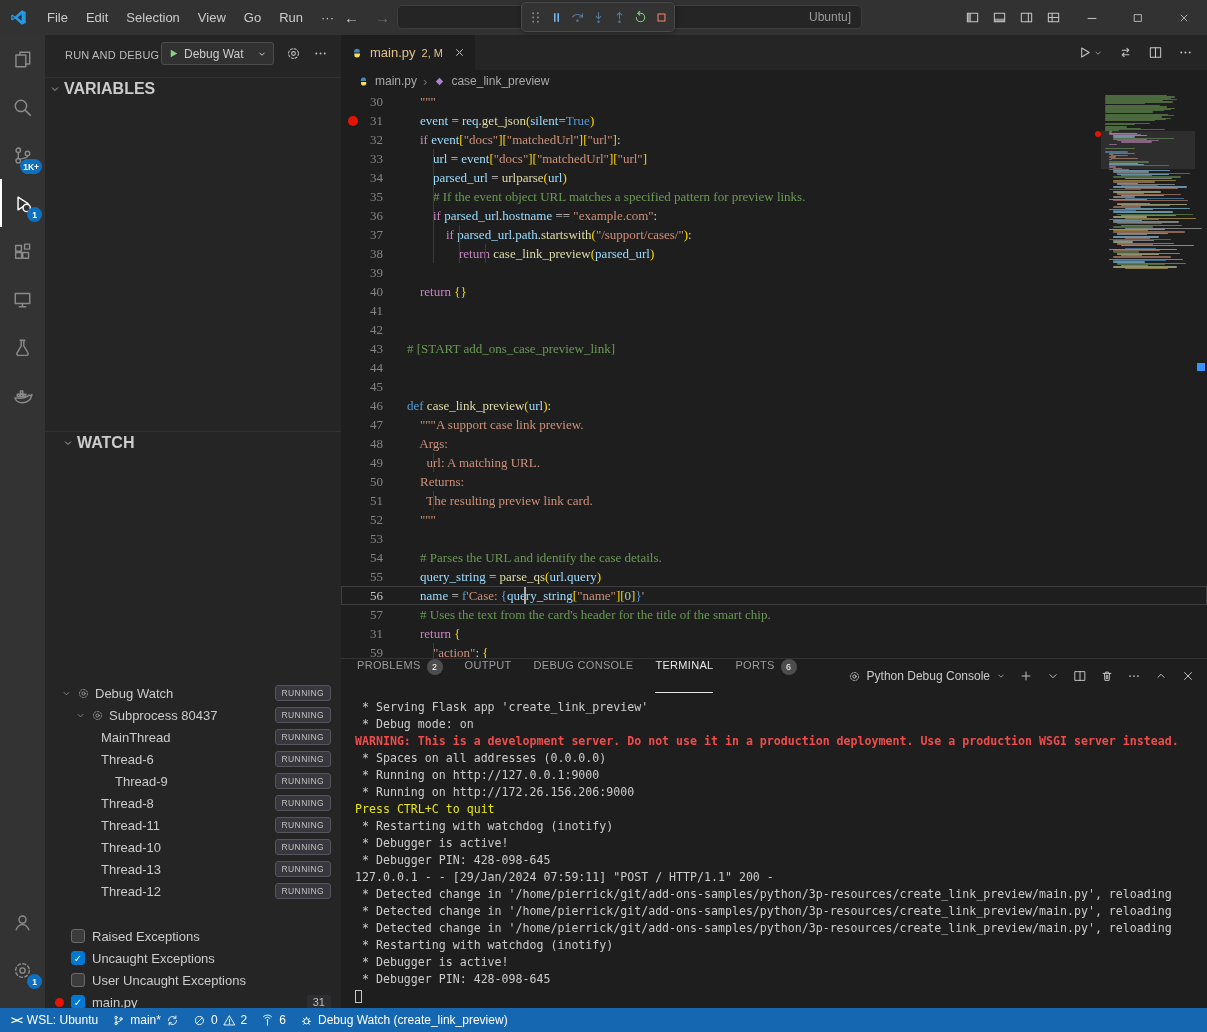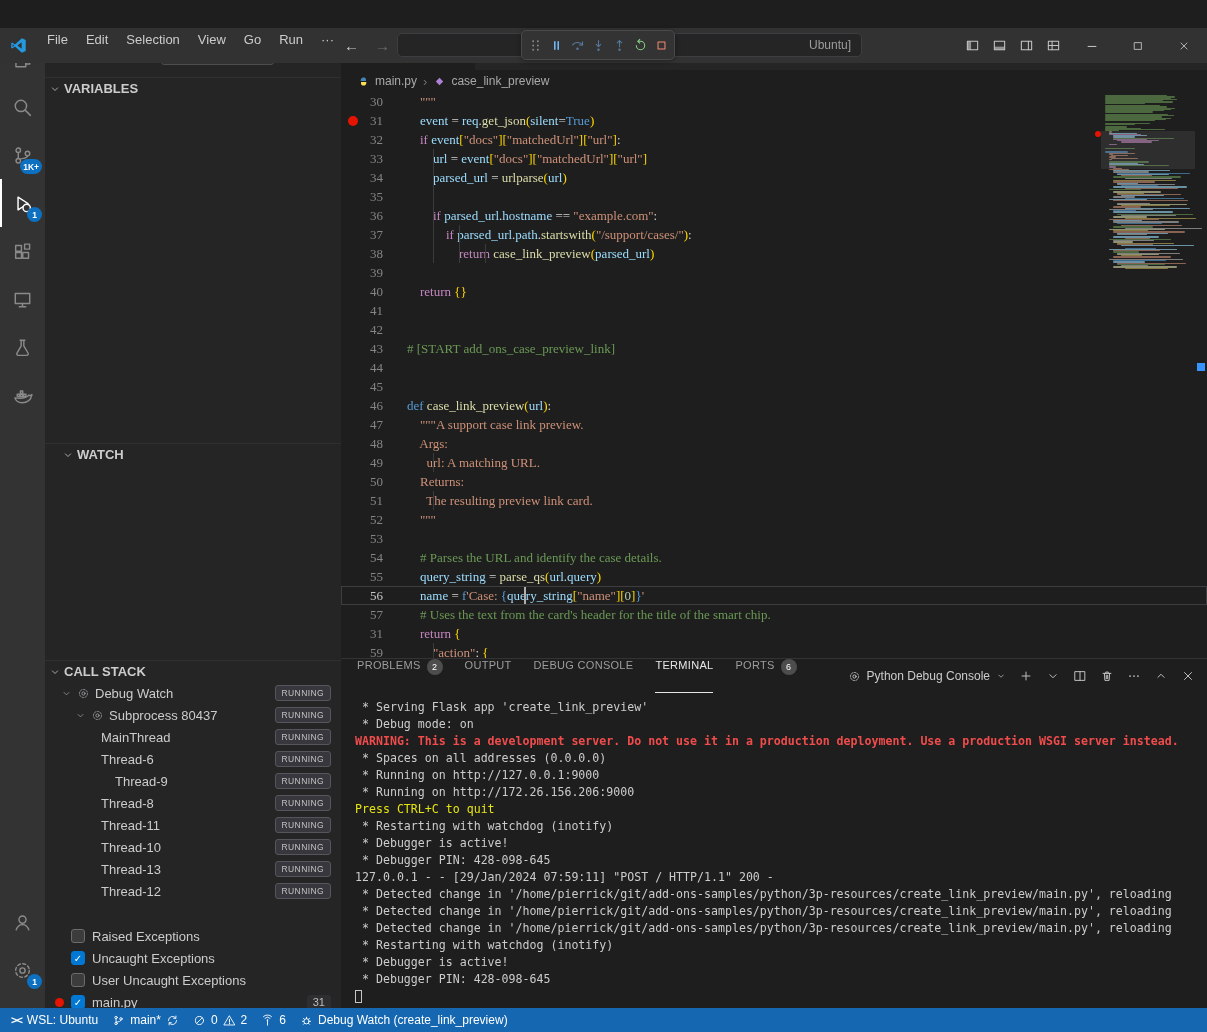--- a/index.html
+++ b/index.html
@@ -2,21 +2,21 @@
 <html><head>
 <meta charset="utf-8">
 <style>
   * { margin:0; padding:0; box-sizing:border-box; }
   html,body { width:1207px; height: 1032px; overflow:hidden; }
   body { background:#1e1e1e; font-family:"Liberation Sans", sans-serif; color:#cccccc; font-size:13px; position:relative; }
   .icon { display:inline-flex; align-items:center; justify-content:center; line-height:1; }
   .icon svg { display:block; }
 
   
-  .titlebar { position:absolute; left:0; top:0; width:100%; height:35px; background:#323233; display:flex; z-index:30;margin-top:28px; }
+  .titlebar { position:absolute; left:0; top:0; width:100%; height:35px; background:#323233; display:flex; align-items:center; z-index:30; }
   .logo { width:36px; display:flex; justify-content:center; }
   .menus { display:flex; margin-left:2px; }
   .menu-item { padding:4px 9px; border-radius:4px; color:#cccccc; font-size:13px; cursor:default; }
   .nav { position:absolute; left:344px; top:0; height:35px; display:flex; align-items:center; gap:16px; color:#cccccc; }
   .nav .dim { color:#6e6e6e; }
   .command-center { position:absolute; left:397px; top:5px; width:465px; height:24px; background:#252526; border:1px solid #3e3e42; border-radius:5px; }
   .cc-title { position:absolute; right:10px; top:4px; font-size:12px; color:#9d9d9d; }
   .debug-toolbar { position:absolute; left:521px; top:2px; height:30px; background:#333334; border:1px solid #4a4a4c; border-radius:5px; display:flex; align-items:center; padding:0 3px; gap:1px; box-shadow:0 1px 5px rgba(0,0,0,.35); }
   .dt-btn { width:20px; height:26px; display:flex; align-items:center; justify-content:center; }
   .c-grip { color:#8c8c8c; } .c-blue { color:#75beff; } .c-green { color:#89d185; } .c-red { color:#f48771; }
@@ -33,23 +33,23 @@
   .ab-item.active { color:#ffffff; box-shadow:inset 2px 0 0 #ffffff; }
   .badge { position:absolute; right:3px; bottom:5px; min-width:15px; height:15px; border-radius:8px; background:#0e70c0; color:#fff; font-size:8.5px; font-weight:700; display:flex; align-items:center; justify-content:center; padding:0 3px; }
 
   
   .sidebar { position:absolute; left:45px; top:35px; bottom:24px; width:296px; background:#252526; overflow:hidden; z-index:10; }
   .sb-title { position:absolute; left:20px; top:14px; font-size:11px; color:#bbbbbb; letter-spacing:.2px;text-align:center; }
   .debug-dropdown { position:absolute; left:116px; top:7px; width:113px; height:23px; background:#313132; border:1px solid #4d4d4f; border-radius:3px; display:flex; align-items:center; gap:5px; padding:0 6px; }
   .debug-dropdown .lbl { flex:1; font-size:12px; color:#cccccc; white-space:nowrap; overflow:hidden; }
   .sb-gear { position:absolute; left:241px; top:11px; color:#c5c5c5; }
   .sb-more { position:absolute; left:268px; top:11px; color:#c5c5c5; }
-  .sect { position:absolute; left:0; right:0; height:22px; display:flex; align-items:center; gap:3px; padding-left:4px; font-size:13px; font-weight:700; color:#cccccc; border-top:1px solid rgba(255,255,255,.05); background:#252526; }
+  .sect { position:absolute; left:0; right:0; height:22px; display:flex; align-items:center; gap:3px; padding-left:4px; font-size:16px; font-weight:700; color:#cccccc; border-top:1px solid rgba(255,255,255,.05); background:#252526; }
   .sect .icon { color:#c5c5c5; }
-  .sect-variables { top:42px; } .sect-watch { top:408px;padding-left:17px; } .sect-callstack { top:625px; } .sect-breakpoints { top:868px; }
+  .sect-variables { top:42px; } .sect-watch { top:396px;padding-left:17px; } .sect-callstack { top:625px; } .sect-breakpoints { top:868px; }
   .cs-rows { position:absolute; top:647px; left:0; right:0; }
   .cs-row { height:22px; display:flex; align-items:center; position:relative; font-size:13px; color:#cccccc; gap:5px; }
   .cs-row .icon { color:#9da0a2; }
   .badge-running { position:absolute; right:10px; font-size:8.5px; letter-spacing:.4px; color:#c2c2c2; background:#37373d; border:1px solid #55555c; border-radius:3px; padding:2px 6px; }
   .bp-rows { position:absolute; top:890px; left:0; right:0; }
   .bp-row { height:22px; display:flex; align-items:center; position:relative; padding-left:10px; gap:7px; font-size:13px; }
   .bp-dot { width:9px; height:9px; border-radius:50%; flex:0 0 9px; }
   .bp-dot.on { background:#e51400; }
   .checkbox { width:14px; height:14px; border:1px solid #6b6b6b; border-radius:3px; background:#3c3c3c; flex:0 0 14px; display:flex; align-items:center; justify-content:center; font-size:10px; color:#fff; }
   .checkbox.checked { background:#0078d4; border-color:#0078d4; }
@@ -384,28 +384,20 @@
         <span>VARIABLES</span>
       </div>
     <div class="sect sect-watch">
         <span class="icon sect-chev">
           <svg width="12" height="12" viewBox="0 0 16 16" fill="none" stroke="currentColor" stroke-width="1.1" stroke-linecap="round" stroke-linejoin="round">
             <path d="M4.5 6.5L8 10l3.5-3.5"></path>
           </svg>
         </span>
         <span>WATCH</span>
       </div>
-    <div class="sect sect-callstack">
-        <span class="icon sect-chev">
-          <svg width="12" height="12" viewBox="0 0 16 16" fill="none" stroke="currentColor" stroke-width="1.1" stroke-linecap="round" stroke-linejoin="round">
-            <path d="M4.5 6.5L8 10l3.5-3.5"></path>
-          </svg>
-        </span>
-        <span>CALL STACK</span>
-      </div>
     <div class="cs-rows">
         <div class="cs-row" style="padding-left: 16px;">
           <span class="icon">
             <svg width="11" height="11" viewBox="0 0 16 16" fill="none" stroke="currentColor" stroke-width="1.1" stroke-linecap="round" stroke-linejoin="round">
               <path d="M4.5 6.5L8 10l3.5-3.5"></path>
             </svg>
           </span>
           <span class="icon">
             <svg width="13" height="13" viewBox="0 0 16 16" fill="none" stroke="currentColor" stroke-width="1.1" stroke-linecap="round" stroke-linejoin="round">
               <circle cx="8" cy="8" r="2"></circle>
@@ -558,21 +550,21 @@
           <span>case_link_preview</span>
         </span>
       </div>
     <div class="code-region">
       <div class="code-lines">
           <div class="code-line"><div class="gutter"><span class="bp-margin"></span><span class="lnum">30</span></div><div class="line-content"><span class="tk-str">    """</span></div></div>
           <div class="code-line"><div class="gutter"><span class="bp-margin on"></span><span class="lnum">31</span></div><div class="line-content"><span class="tk-op">    </span><span class="tk-var">event</span><span class="tk-op"> = </span><span class="tk-var">req</span><span class="tk-op">.</span><span class="tk-fn">get_json</span><span class="tk-br">(</span><span class="tk-var">silent</span><span class="tk-op">=</span><span class="tk-blu">True</span><span class="tk-br">)</span></div></div>
           <div class="code-line"><div class="gutter"><span class="bp-margin"></span><span class="lnum">32</span></div><div class="line-content"><span class="tk-op">    </span><span class="tk-kw">if</span><span class="tk-op"> </span><span class="tk-var">event</span><span class="tk-br">[</span><span class="tk-str">"docs"</span><span class="tk-br">][</span><span class="tk-str">"matchedUrl"</span><span class="tk-br">][</span><span class="tk-str">"url"</span><span class="tk-br">]</span><span class="tk-op">:</span></div></div>
           <div class="code-line"><div class="gutter"><span class="bp-margin"></span><span class="lnum">33</span></div><div class="line-content"><span class="guide" style="left: calc(4ch);"></span><span class="tk-op">        </span><span class="tk-var">url</span><span class="tk-op"> = </span><span class="tk-var">event</span><span class="tk-br">[</span><span class="tk-str">"docs"</span><span class="tk-br">][</span><span class="tk-str">"matchedUrl"</span><span class="tk-br">][</span><span class="tk-str">"url"</span><span class="tk-br">]</span></div></div>
           <div class="code-line"><div class="gutter"><span class="bp-margin"></span><span class="lnum">34</span></div><div class="line-content"><span class="guide" style="left: calc(4ch);"></span><span class="tk-op">        </span><span class="tk-var">parsed_url</span><span class="tk-op"> = </span><span class="tk-fn">urlparse</span><span class="tk-br">(</span><span class="tk-var">url</span><span class="tk-br">)</span></div></div>
-          <div class="code-line"><div class="gutter"><span class="bp-margin"></span><span class="lnum">35</span></div><div class="line-content"><span class="guide" style="left: calc(4ch);"></span></div></div>
+          <div class="code-line"><div class="gutter"><span class="bp-margin"></span><span class="lnum">35</span></div><div class="line-content"><span class="guide" style="left: calc(4ch);"></span><span class="tk-com">        # If the event object URL matches a specified pattern for preview links.</span></div></div>
           <div class="code-line"><div class="gutter"><span class="bp-margin"></span><span class="lnum">36</span></div><div class="line-content"><span class="guide" style="left: calc(4ch);"></span><span class="tk-op">        </span><span class="tk-kw">if</span><span class="tk-op"> </span><span class="tk-var">parsed_url</span><span class="tk-op">.</span><span class="tk-var">hostname</span><span class="tk-op"> == </span><span class="tk-str">"example.com"</span><span class="tk-op">:</span></div></div>
           <div class="code-line"><div class="gutter"><span class="bp-margin"></span><span class="lnum">37</span></div><div class="line-content"><span class="guide" style="left: calc(4ch);"></span><span class="guide" style="left: calc(8ch);"></span><span class="tk-op">            </span><span class="tk-kw">if</span><span class="tk-op"> </span><span class="tk-var">parsed_url</span><span class="tk-op">.</span><span class="tk-var">path</span><span class="tk-op">.</span><span class="tk-fn">startswith</span><span class="tk-br">(</span><span class="tk-str">"/support/cases/"</span><span class="tk-br">)</span><span class="tk-op">:</span></div></div>
           <div class="code-line"><div class="gutter"><span class="bp-margin"></span><span class="lnum">38</span></div><div class="line-content"><span class="guide" style="left: calc(4ch);"></span><span class="guide" style="left: calc(8ch);"></span><span class="guide" style="left: calc(12ch);"></span><span class="tk-op">                </span><span class="tk-kw">return</span><span class="tk-op"> </span><span class="tk-fn">case_link_preview</span><span class="tk-br">(</span><span class="tk-var">parsed_url</span><span class="tk-br">)</span></div></div>
           <div class="code-line"><div class="gutter"><span class="bp-margin"></span><span class="lnum">39</span></div><div class="line-content"></div></div>
           <div class="code-line"><div class="gutter"><span class="bp-margin"></span><span class="lnum">40</span></div><div class="line-content"><span class="tk-op">    </span><span class="tk-kw">return</span><span class="tk-op"> </span><span class="tk-br">{}</span></div></div>
           <div class="code-line"><div class="gutter"><span class="bp-margin"></span><span class="lnum">41</span></div><div class="line-content"></div></div>
           <div class="code-line"><div class="gutter"><span class="bp-margin"></span><span class="lnum">42</span></div><div class="line-content"></div></div>
           <div class="code-line"><div class="gutter"><span class="bp-margin"></span><span class="lnum">43</span></div><div class="line-content"><span class="tk-com"># [START add_ons_case_preview_link]</span></div></div>
           <div class="code-line"><div class="gutter"><span class="bp-margin"></span><span class="lnum">44</span></div><div class="line-content"></div></div>
           <div class="code-line"><div class="gutter"><span class="bp-margin"></span><span class="lnum">45</span></div><div class="line-content"></div></div>

